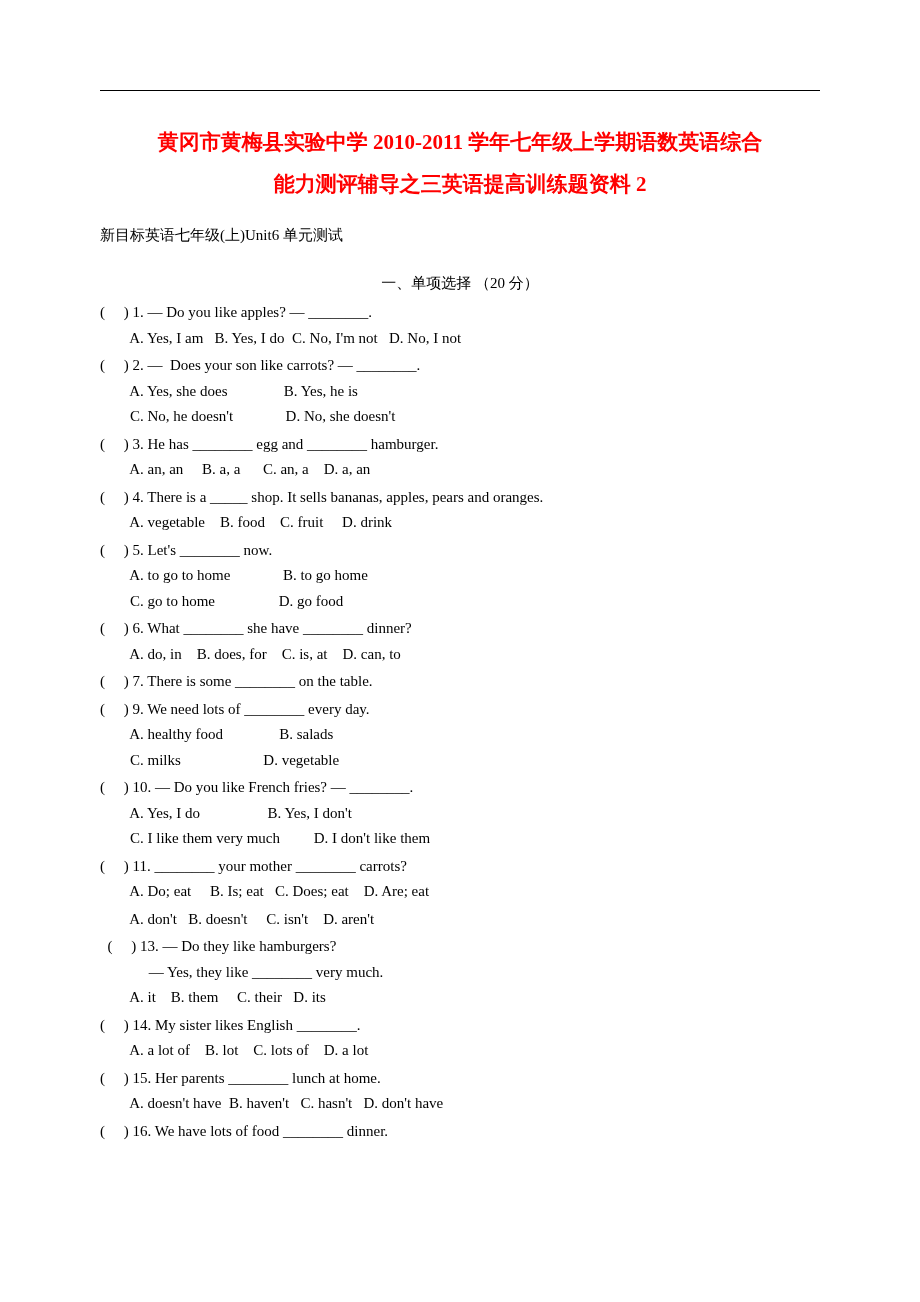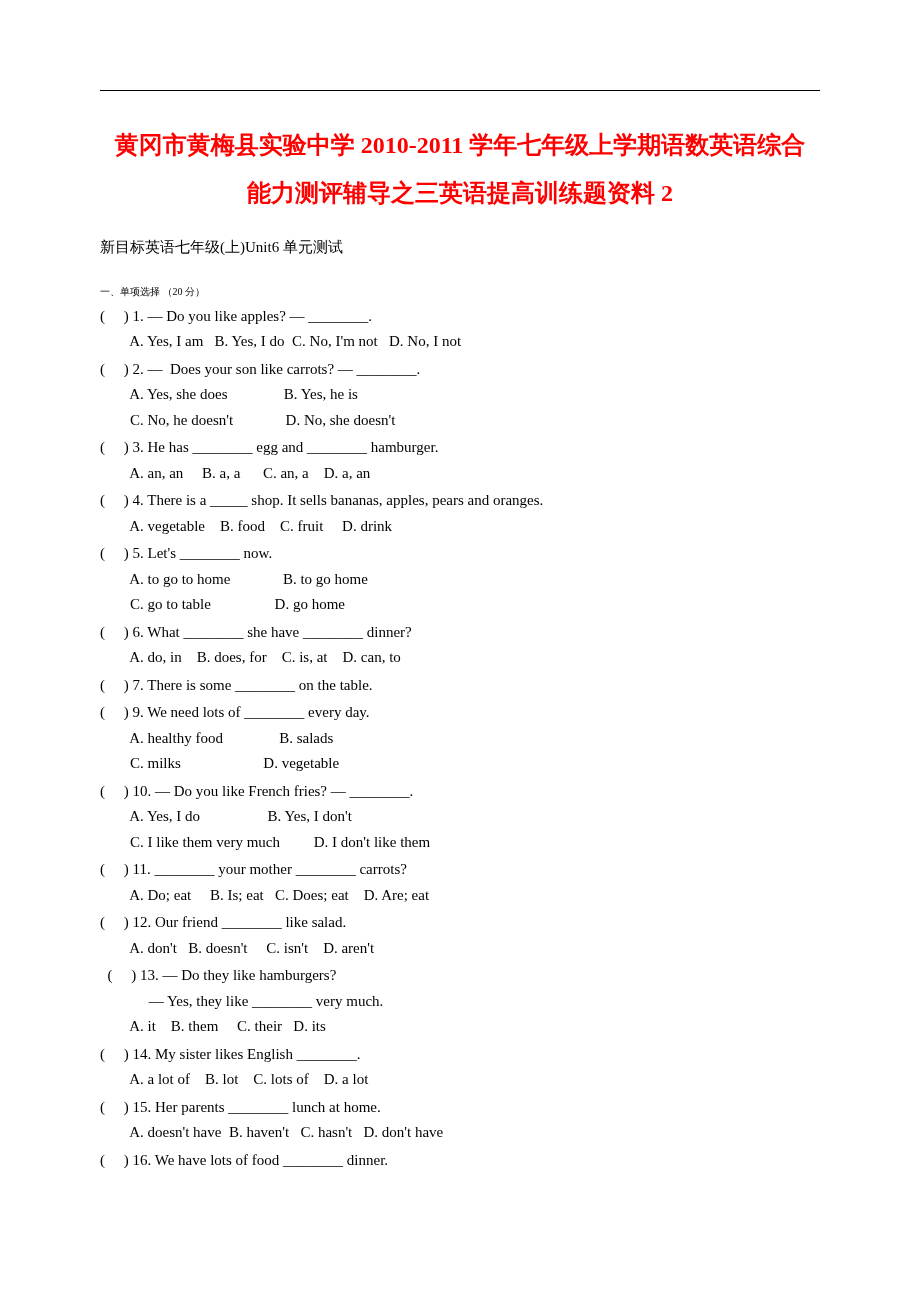--- a/index.html
+++ b/index.html
@@ -12,33 +12,34 @@
       font-size: 15px;
       line-height: 1.7;
     }
     hr.top-rule {
       border: none;
       border-top: 1px solid #000;
       margin-bottom: 30px;
     }
     .title {
       color: #ff0000;
-      font-size: 24px;
+      font-size: 21px;
       font-weight: bold;
       text-align: center;
       line-height: 2.0;
       margin-bottom: 18px;
     }
     .subtitle {
       font-size: 15px;
       margin-bottom: 22px;
     }
     .section-header {
-      font-size: 10px;
+      font-size: 15px;
       margin-bottom: 4px;
+      text-align: center;
     }
     .question {
       margin-bottom: 2px;
     }
     .q-line {
       white-space: pre;
     }
     .opt-line {
       white-space: pre;
       padding-left: 1.5em;
@@ -72,21 +73,21 @@
       <div class="q-line">(     ) 3. He has ________ egg and ________ hamburger.</div>
       <div class="opt-line">  A. an, an     B. a, a      C. an, a    D. a, an</div>
     </div>
     <div class="question">
       <div class="q-line">(     ) 4. There is a _____ shop. It sells bananas, apples, pears and oranges.</div>
       <div class="opt-line">  A. vegetable    B. food    C. fruit     D. drink</div>
     </div>
     <div class="question">
       <div class="q-line">(     ) 5. Let's ________ now.</div>
       <div class="opt-line">  A. to go to home              B. to go home</div>
-      <div class="opt-line">  C. go to table                 D. go home</div>
+      <div class="opt-line">  C. go to home                 D. go food</div>
     </div>
     <div class="question">
       <div class="q-line">(     ) 6. What ________ she have ________ dinner?</div>
       <div class="opt-line">  A. do, in    B. does, for    C. is, at    D. can, to</div>
     </div>
     <div class="question">
       <div class="q-line">(     ) 7. There is some ________ on the table.</div>
     </div>
     <div class="question">
       <div class="q-line">(     ) 9. We need lots of ________ every day.</div>
@@ -96,21 +97,20 @@
     <div class="question">
       <div class="q-line">(     ) 10. — Do you like French fries? — ________.</div>
       <div class="opt-line">  A. Yes, I do                  B. Yes, I don't</div>
       <div class="opt-line">  C. I like them very much         D. I don't like them</div>
     </div>
     <div class="question">
       <div class="q-line">(     ) 11. ________ your mother ________ carrots?</div>
       <div class="opt-line">  A. Do; eat     B. Is; eat   C. Does; eat    D. Are; eat</div>
     </div>
     <div class="question">
-      <div class="q-line">(     ) 12. Our friend ________ like salad.</div>
       <div class="opt-line">  A. don't   B. doesn't     C. isn't    D. aren't</div>
     </div>
     <div class="question">
       <div class="q-line">  (     ) 13. — Do they like hamburgers?</div>
       <div class="q-line">             — Yes, they like ________ very much.</div>
       <div class="opt-line">  A. it    B. them     C. their   D. its</div>
     </div>
     <div class="question">
       <div class="q-line">(     ) 14. My sister likes English ________.</div>
       <div class="opt-line">  A. a lot of    B. lot    C. lots of    D. a lot</div>

